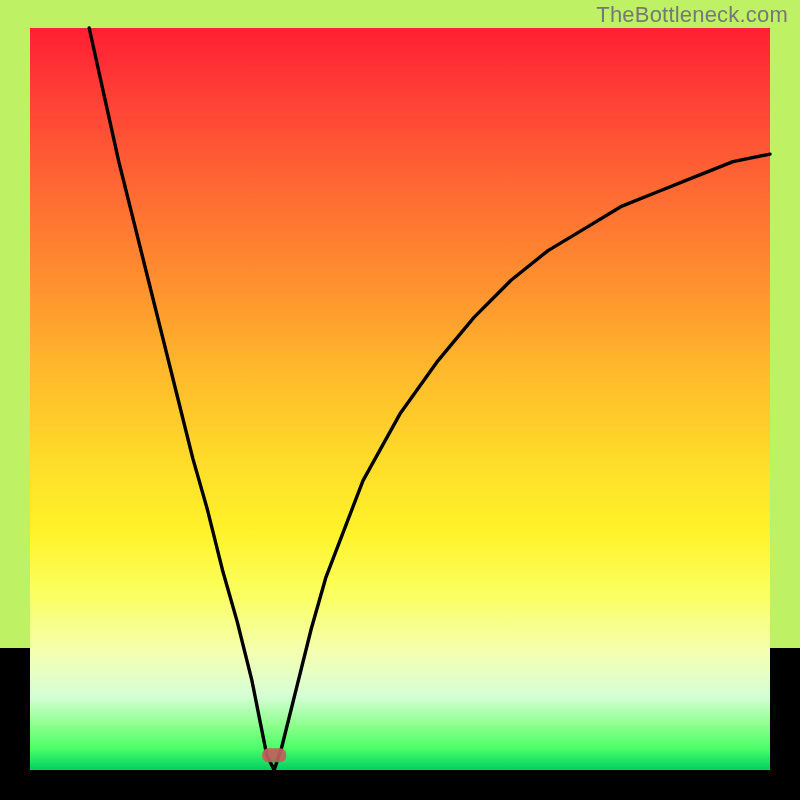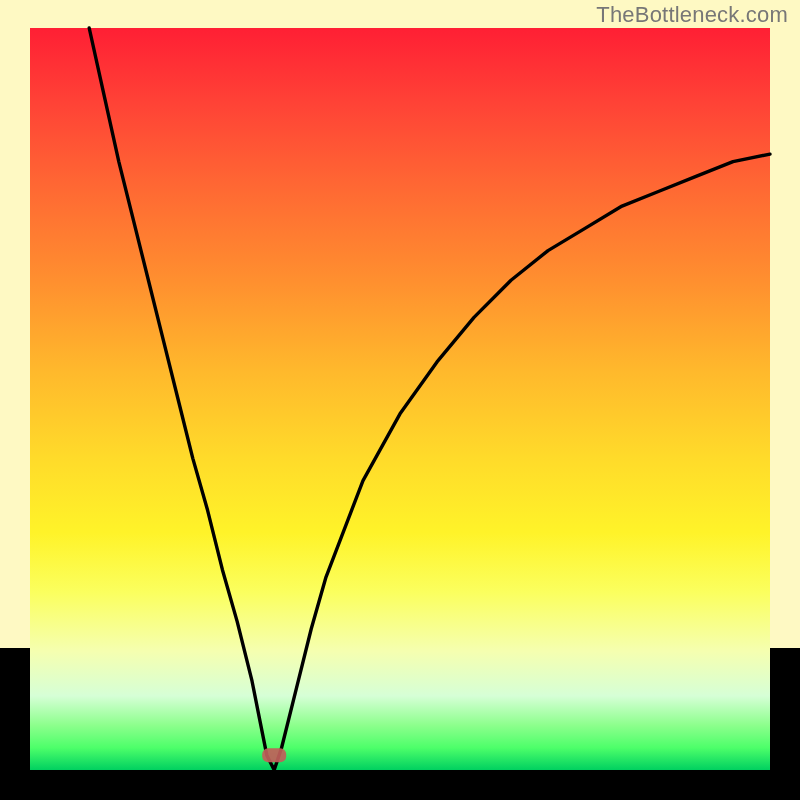--- a/index.html
+++ b/index.html
@@ -8,21 +8,21 @@
     width: 800px;
     height: 800px;
     background: #000;
     overflow: hidden;
     font-family: Arial, Helvetica, sans-serif;
   }
   .outer {
     position: relative;
     width: 800px;
     height: 648px;
-    background: #fef9c3;
+    background: #bef264;
   }
   .watermark {
     position: absolute;
     top: 2px;
     right: 12px;
     color: #777;
     font-size: 22px;
     font-weight: 500;
     letter-spacing: 0.2px;
     z-index: 5;

